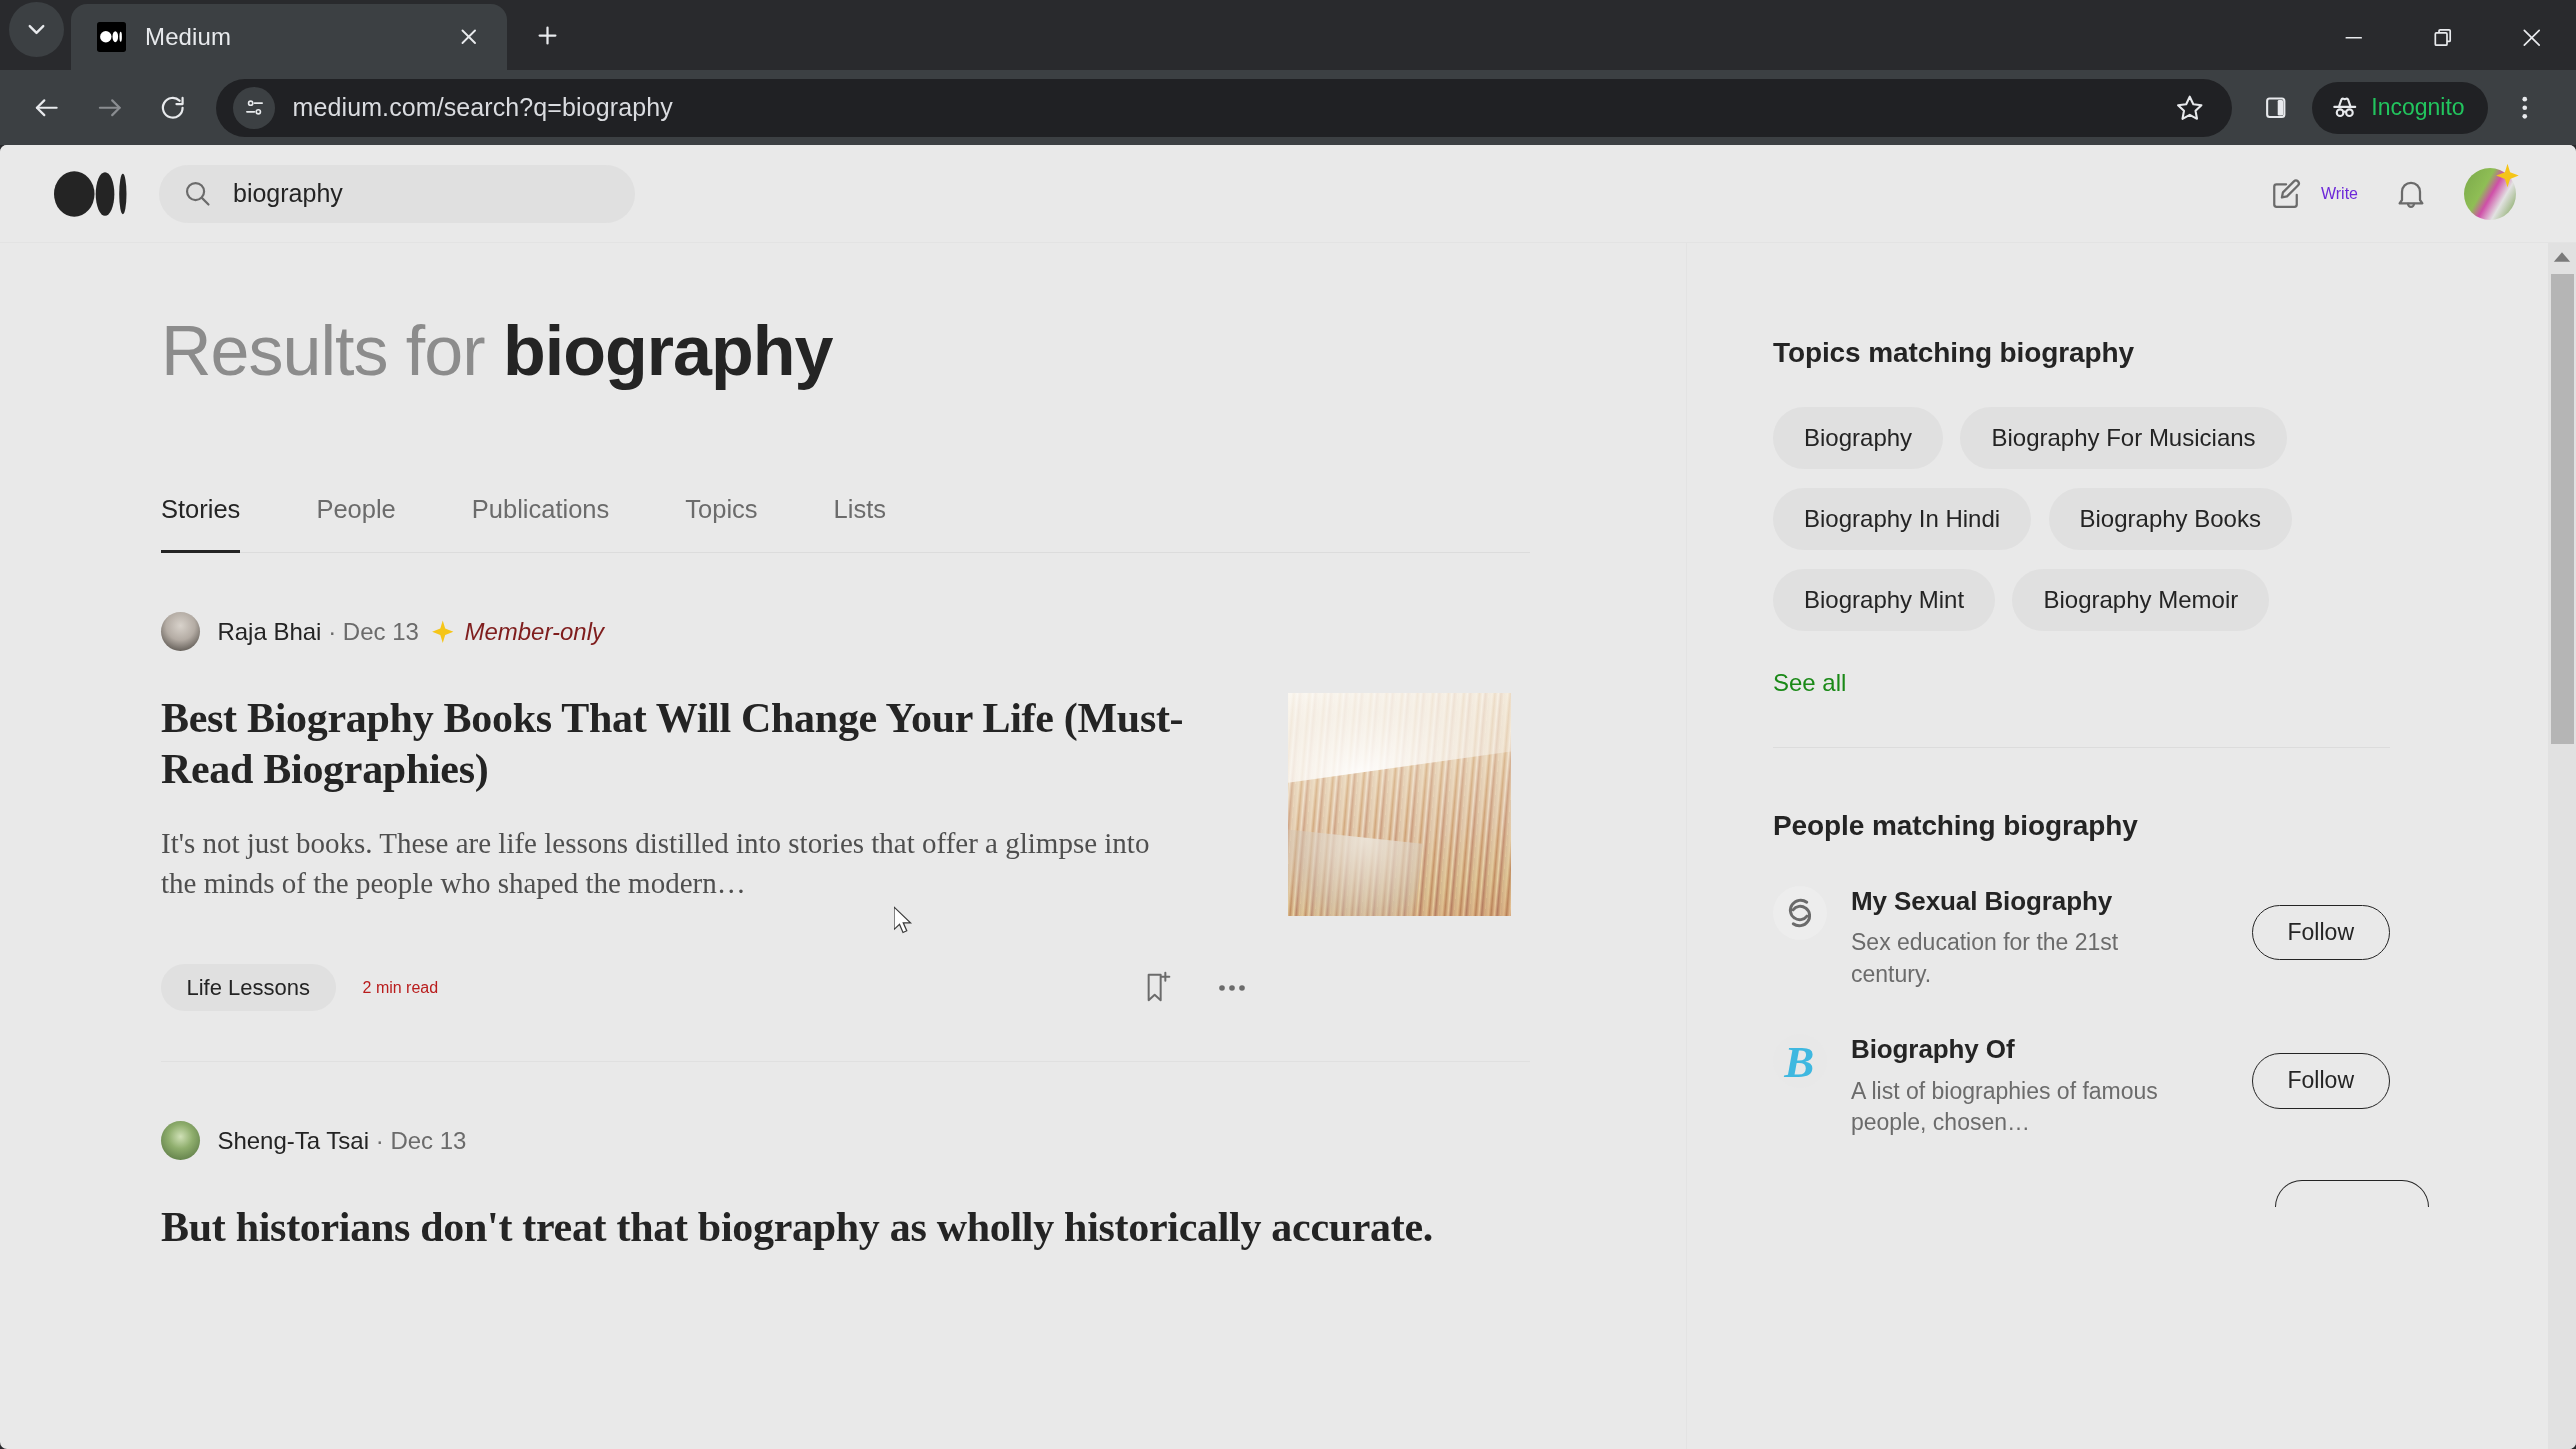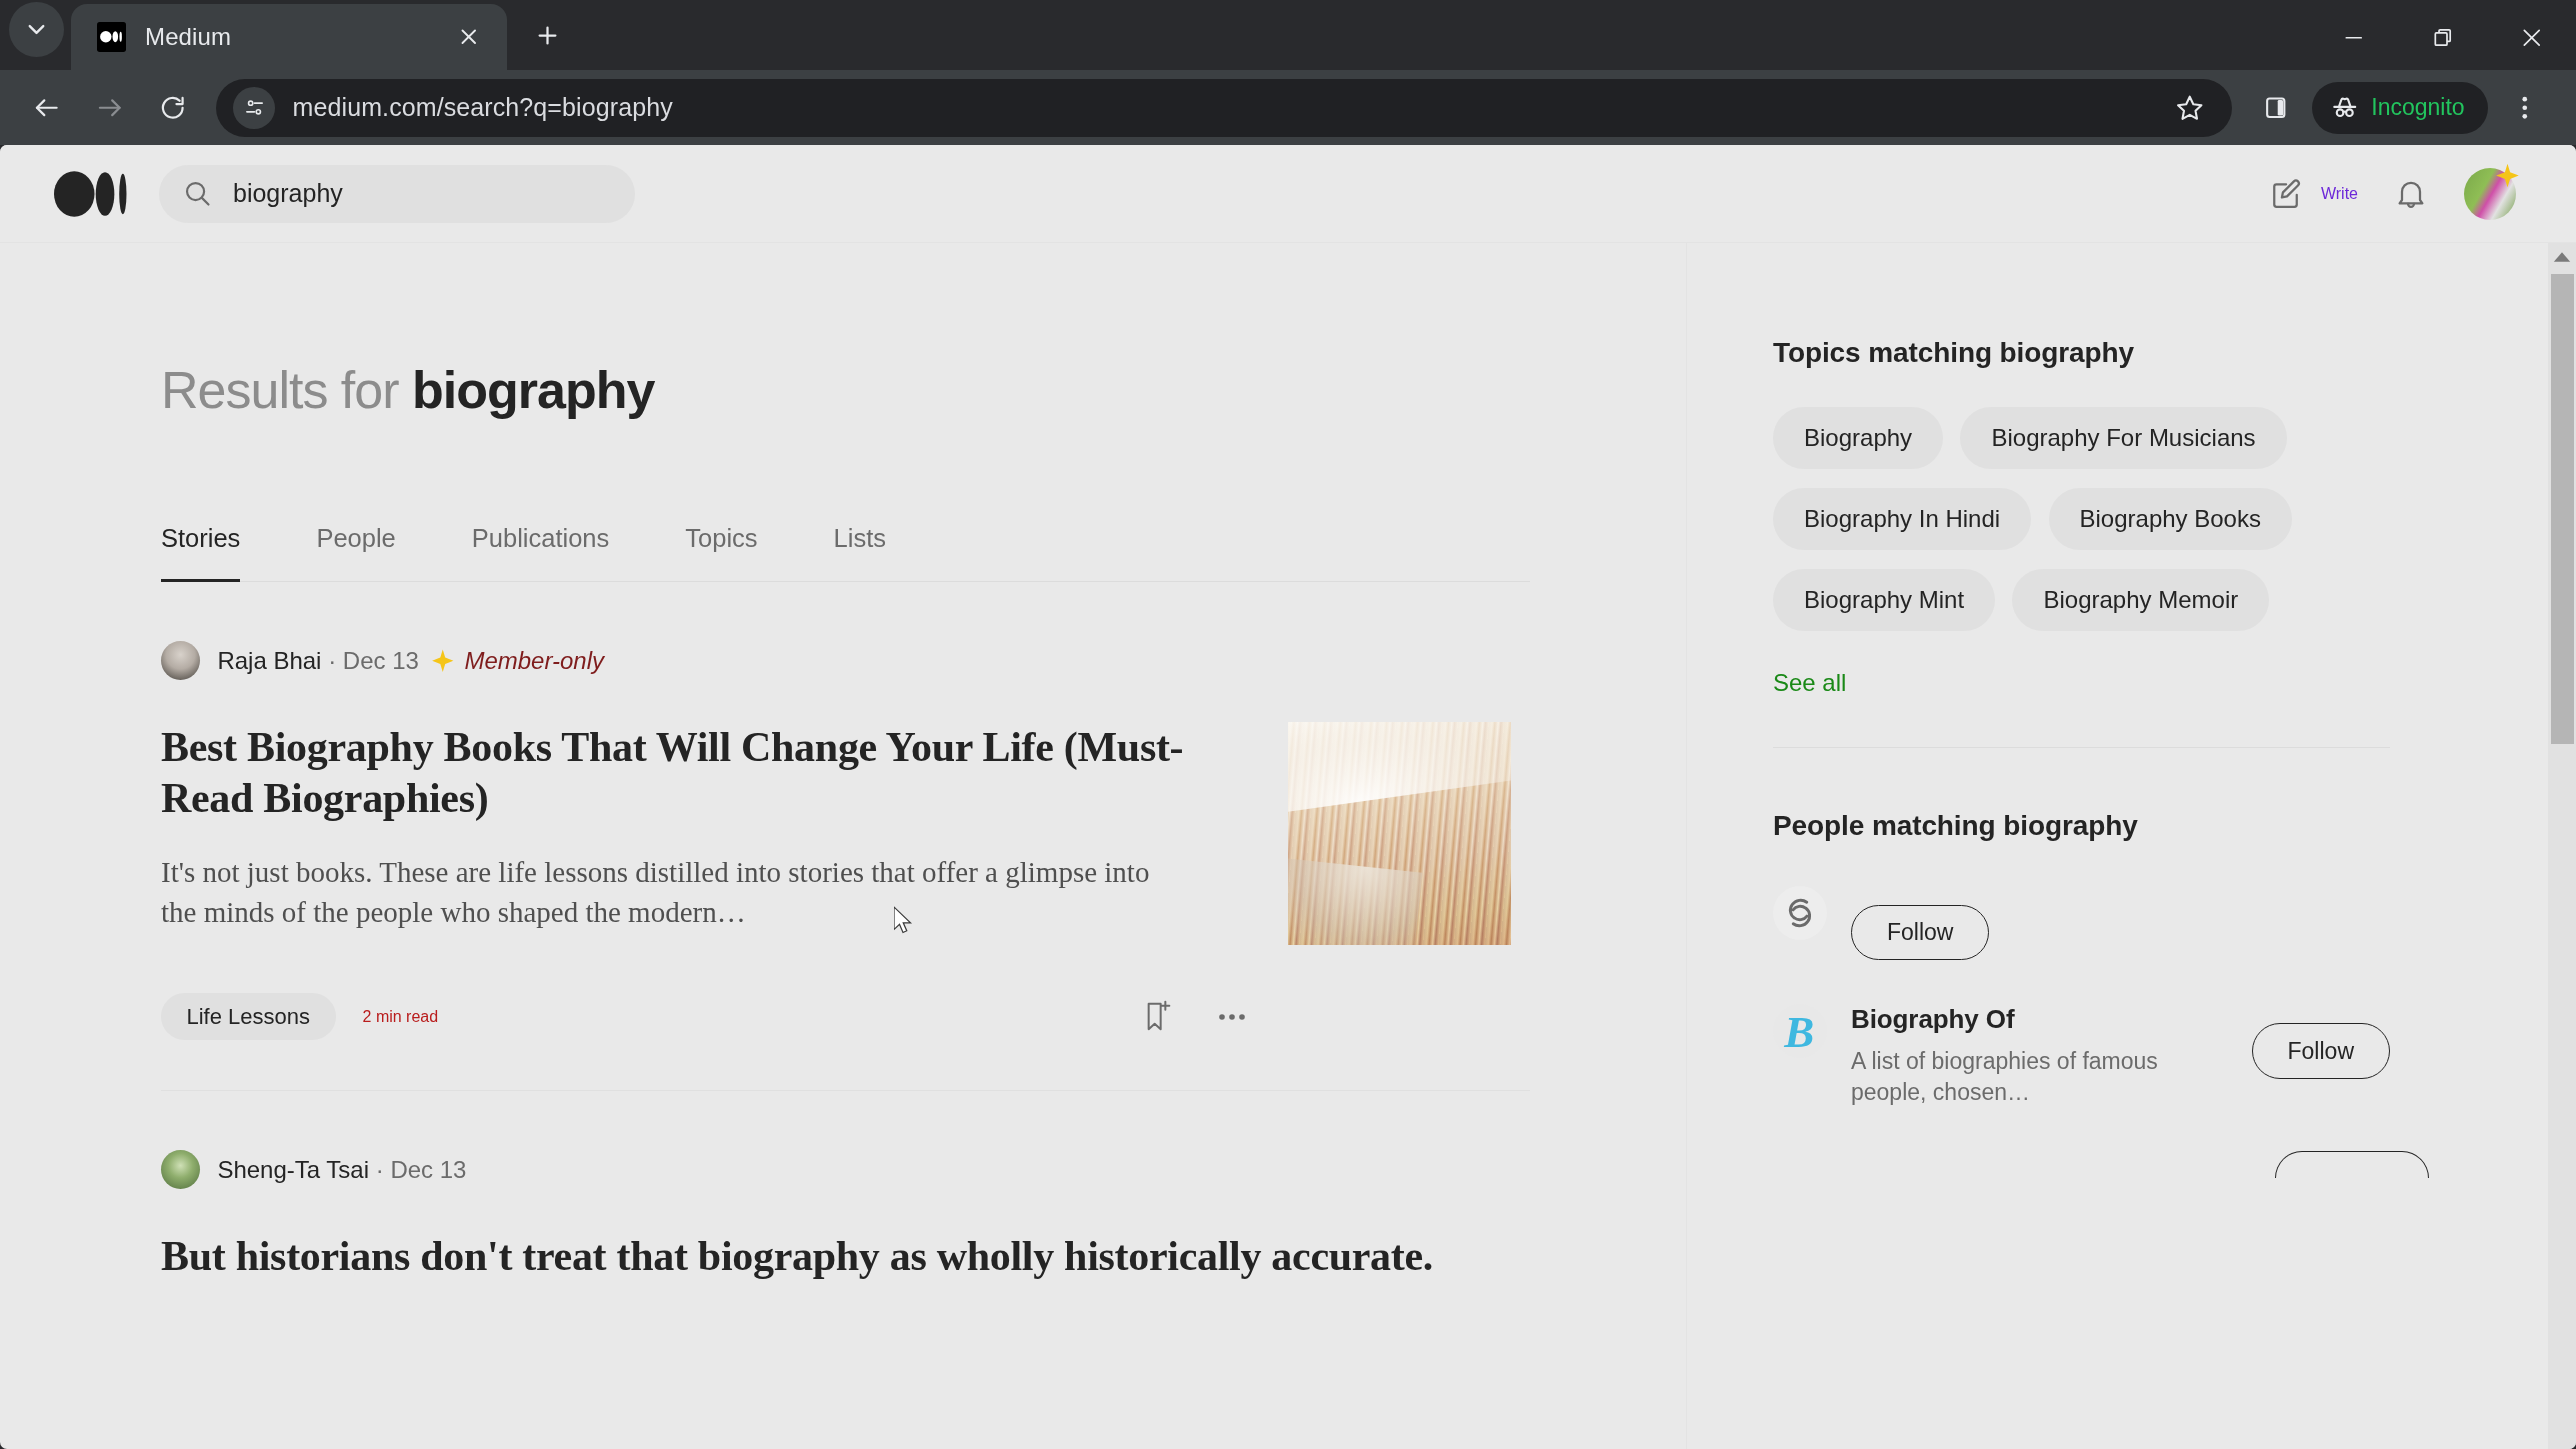--- a/index.html
+++ b/index.html
@@ -93,21 +93,21 @@
     background: linear-gradient(120deg,#7aa84a 0%,#8fbe55 38%,#cf4fa8 52%,#e2e2e2 70%,#6f9b43 100%);
     display:block;
   }
   .avatar-star { position:absolute; right: -5.4px; top: -5.4px; width: 27px; height: 27px; }
 
   .body-area { flex: 1 1 auto; display: flex; min-height: 0; position: relative; }
 
   .main-col { width: 1687px; flex: 0 0 auto; padding: 0 0 0 161px; position: relative; }
   .rail { position:absolute; right: 0; top:0; bottom:0; width: 0.7px; background:#e3e3e3;}
 
-  .results-title { margin-top: 117px; font-size: 52px; font-weight: 400; color: #8c8c8c; letter-spacing: -1px;}
+  .results-title { margin-top: 68px; font-size: 70px; font-weight: 400; color: #8c8c8c; letter-spacing: -1px;}
   .results-title b { color: #242424; font-weight: 700; }
 
   .tabs { margin-top: 104px; display:flex; gap: 0; border-bottom: 0.7px solid #dcdcdc; width: 1369px; }
   .tabs .t { font-size: 25.5px; color: #6b6b6b; padding: 0 0 28px 0; margin-right: 76px; position: relative; white-space:nowrap;}
   .tabs .t.active { color: #242424; }
   .tabs .t.active:after {
     content:""; position:absolute; left: 0; right: 0; bottom: -0.7px; height: 2.7px; background: #242424;
   }
 
   .story { width: 1369px; padding-top: 59px; }
@@ -442,20 +442,24 @@
 
         <div class="side-h people-h">People matching biography</div>
 
         <div class="person">
           <span class="person-av p1">
             <svg viewBox="0 0 24 24" fill="none" stroke="#6b6b6b" stroke-width="1.3" stroke-linecap="round">
               <path d="M15 7.2a4.6 4.6 0 0 0-6.4 1 4.2 4.2 0 0 0 .9 6 4 4 0 0 0 5.6-.8"></path>
               <path d="M9 16.8a4.6 4.6 0 0 0 6.4-1 4.2 4.2 0 0 0-.9-6 4 4 0 0 0-5.6.8"></path>
             </svg>
           </span>
+          <div class="person-body">
+            <div class="person-name">My Sexual Biography</div>
+            <div class="person-desc">Sex education for the 21st century.</div>
+          </div>
           <button class="follow-btn">Follow</button>
         </div>
 
         <div class="person">
           <span class="person-av p2">
             <svg viewBox="0 0 24 24">
                 <text x="5" y="19" font-family="Liberation Serif, serif" font-size="20" font-style="italic" font-weight="700" fill="#3fb8e0">B</text>
               </svg>
           </span>
           <div class="person-body">

